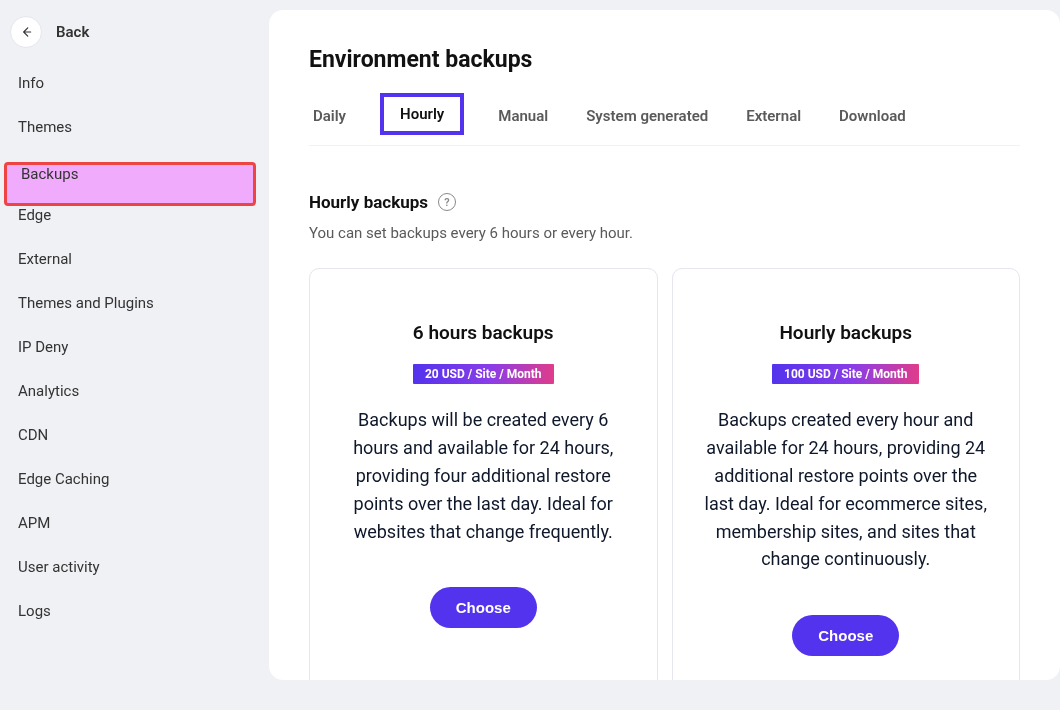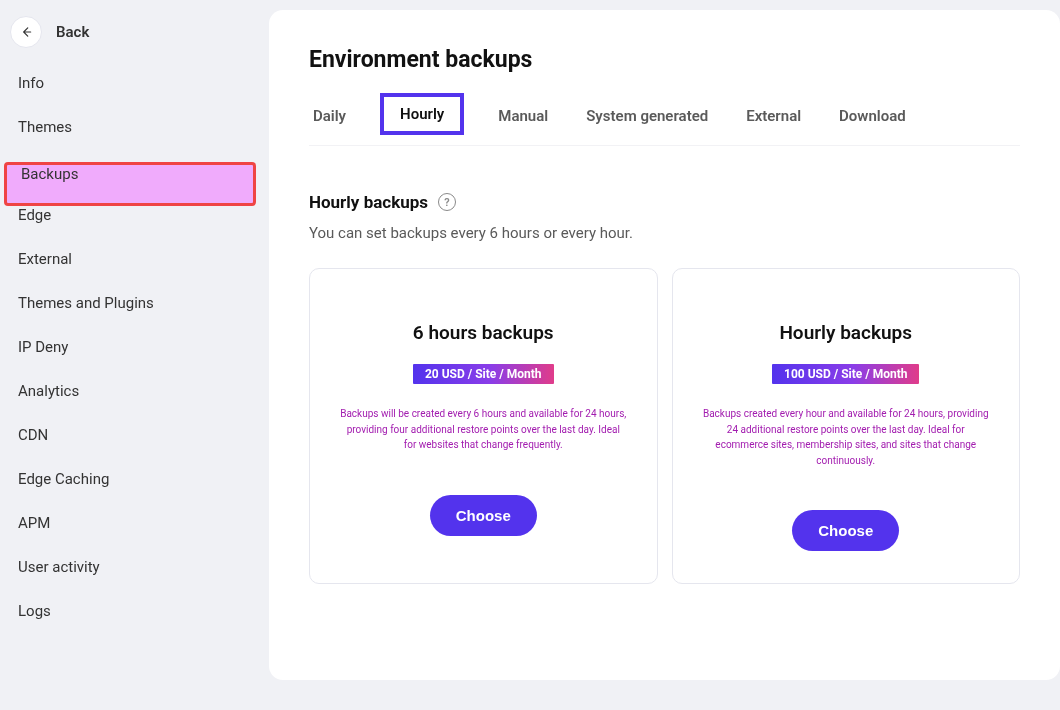--- a/index.html
+++ b/index.html
@@ -156,23 +156,23 @@
       display: inline-block;
       padding: 3px 12px;
       border-radius: 1px;
       font-size: 12px;
       font-weight: 700;
       color: #fff;
       background: linear-gradient(90deg, #5333ed 0%, #8a3de8 55%, #e03c8a 100%);
       margin-bottom: 22px;
     }
     .card-desc {
-      font-size: 10px;
+      font-size: 18px;
       line-height: 1.55;
-      color: #a21caf;
+      color: #0f172a;
       margin-bottom: 42px;
     }
     .choose-btn {
       background: #5333ed;
       color: #fff;
       border: none;
       font-size: 15px;
       font-weight: 600;
       padding: 12px 26px;
       border-radius: 22px;

